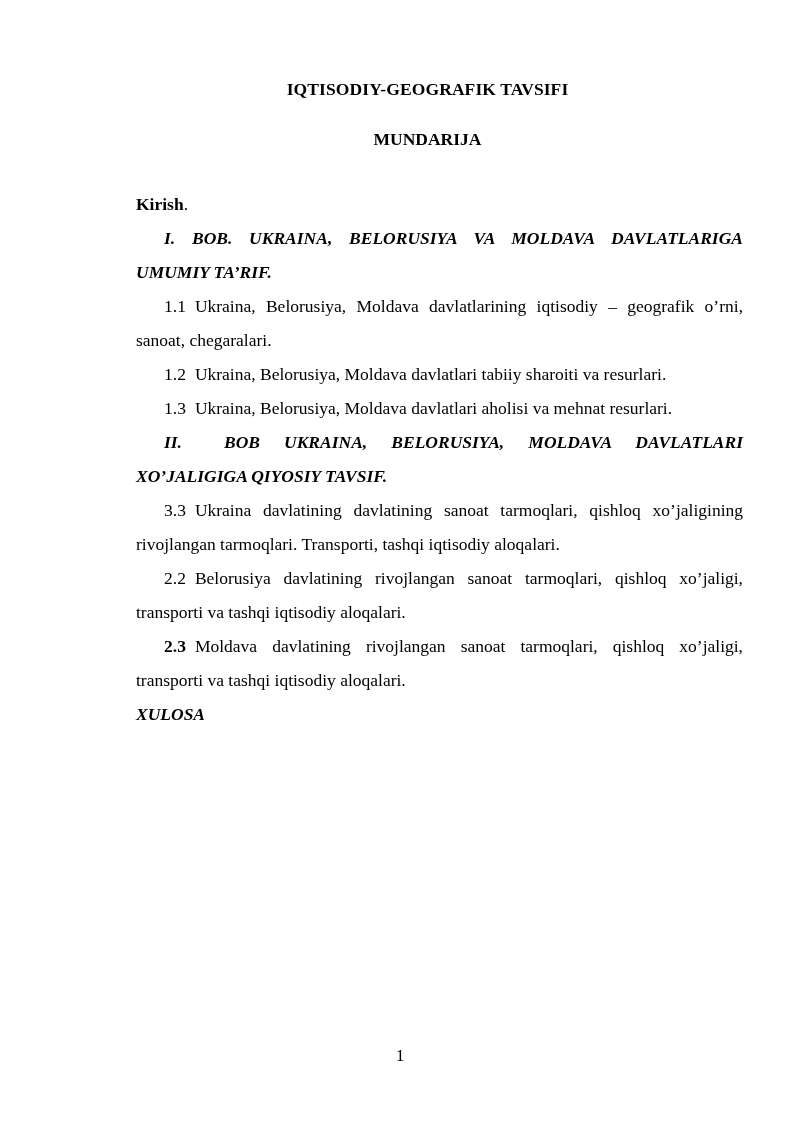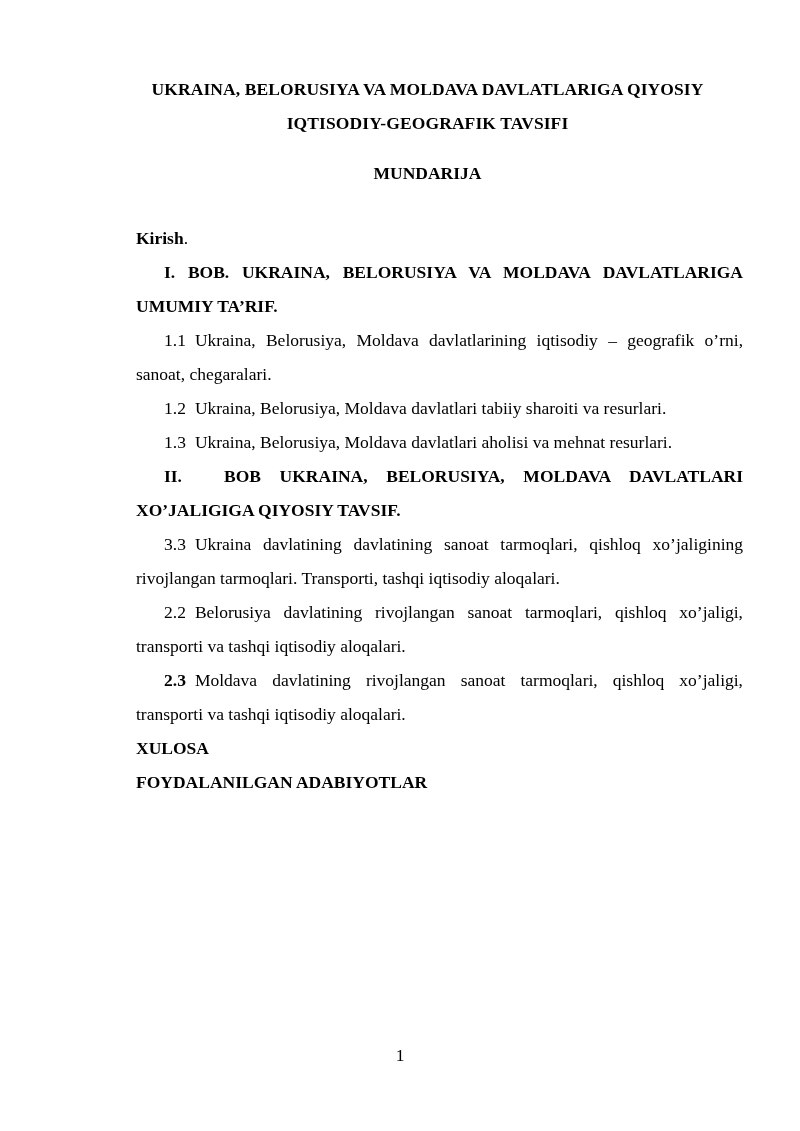--- a/index.html
+++ b/index.html
@@ -66,20 +66,21 @@
     text-indent: 28px;
     hyphens: none;
   }
 
   p.para.noindent {
     text-indent: 0;
   }
 
   p.para.bold {
     font-weight: bold;
+    font-style: italic;
   }
 
   
   p.para.flush {
     text-align: left;
   }
 
   .b {
     font-weight: bold;
   }
@@ -111,21 +112,20 @@
   }
 </style>
 </head>
 <body>
 
 <div class="page">
 
   <div class="content">
 
     <div class="doc-title">
-      <span class="tline">UKRAINA, BELORUSIYA VA MOLDAVA DAVLATLARIGA QIYOSIY</span>
       <span class="tline">IQTISODIY-GEOGRAFIK TAVSIFI</span>
     </div>
     <div class="title-sub">MUNDARIJA</div>
 
     <div class="body-block">
 
       <p class="para noindent"><span class="b">Kirish</span><span class="r">.</span></p>
 
       <p class="para bold">I. BOB. UKRAINA, BELORUSIYA VA MOLDAVA DAVLATLARIGA UMUMIY TA’RIF.</p>
 
@@ -137,20 +137,19 @@
 
       <p class="para bold"><span>II.</span><span class="tab-gap"></span><span>BOB UKRAINA, BELORUSIYA, MOLDAVA DAVLATLARI XO’JALIGIGA QIYOSIY TAVSIF.</span></p>
 
       <p class="para"><span>3.3</span><span class="num-gap"></span><span>Ukraina davlatining davlatining sanoat tarmoqlari, qishloq xo’jaligining rivojlangan tarmoqlari. Transporti, tashqi iqtisodiy aloqalari.</span></p>
 
       <p class="para"><span>2.2</span><span class="num-gap"></span><span>Belorusiya davlatining rivojlangan sanoat tarmoqlari, qishloq xo’jaligi, transporti va tashqi iqtisodiy aloqalari.</span></p>
 
       <p class="para"><span class="b">2.3</span><span class="num-gap"></span><span>Moldava davlatining rivojlangan sanoat tarmoqlari, qishloq xo’jaligi, transporti va tashqi iqtisodiy aloqalari.</span></p>
 
       <p class="para bold noindent flush">XULOSA</p>
-      <p class="para bold noindent flush">FOYDALANILGAN ADABIYOTLAR</p>
 
     </div>
   </div>
 
   <div class="page-number">1</div>
 
 </div>
 
 </body></html>

